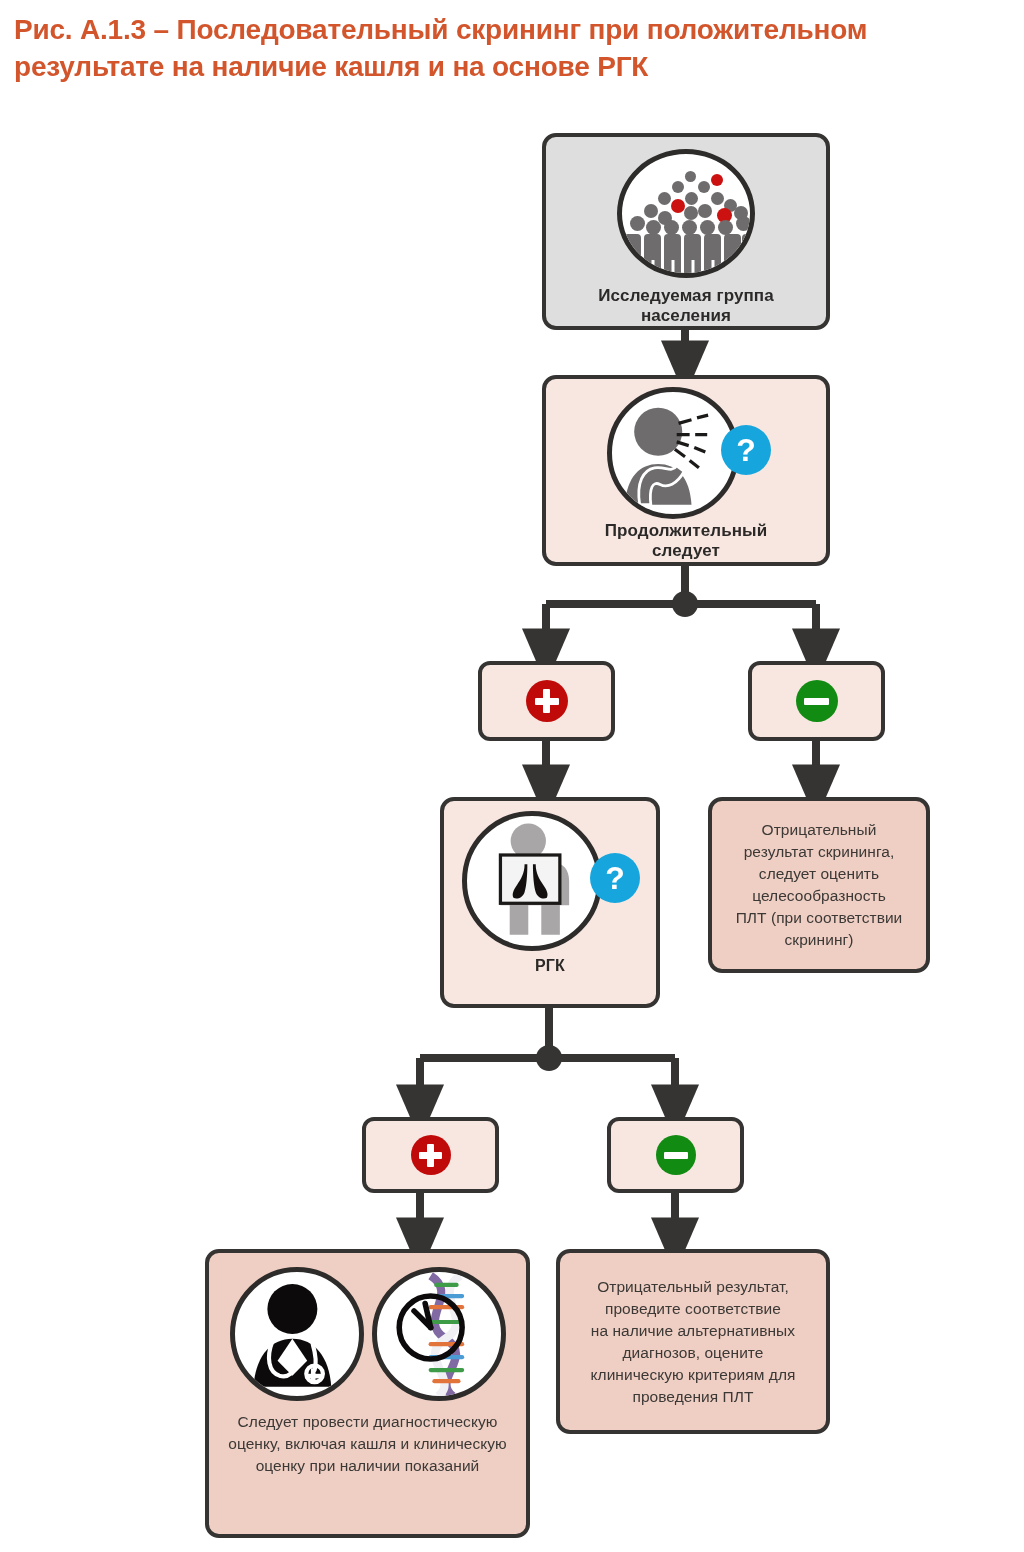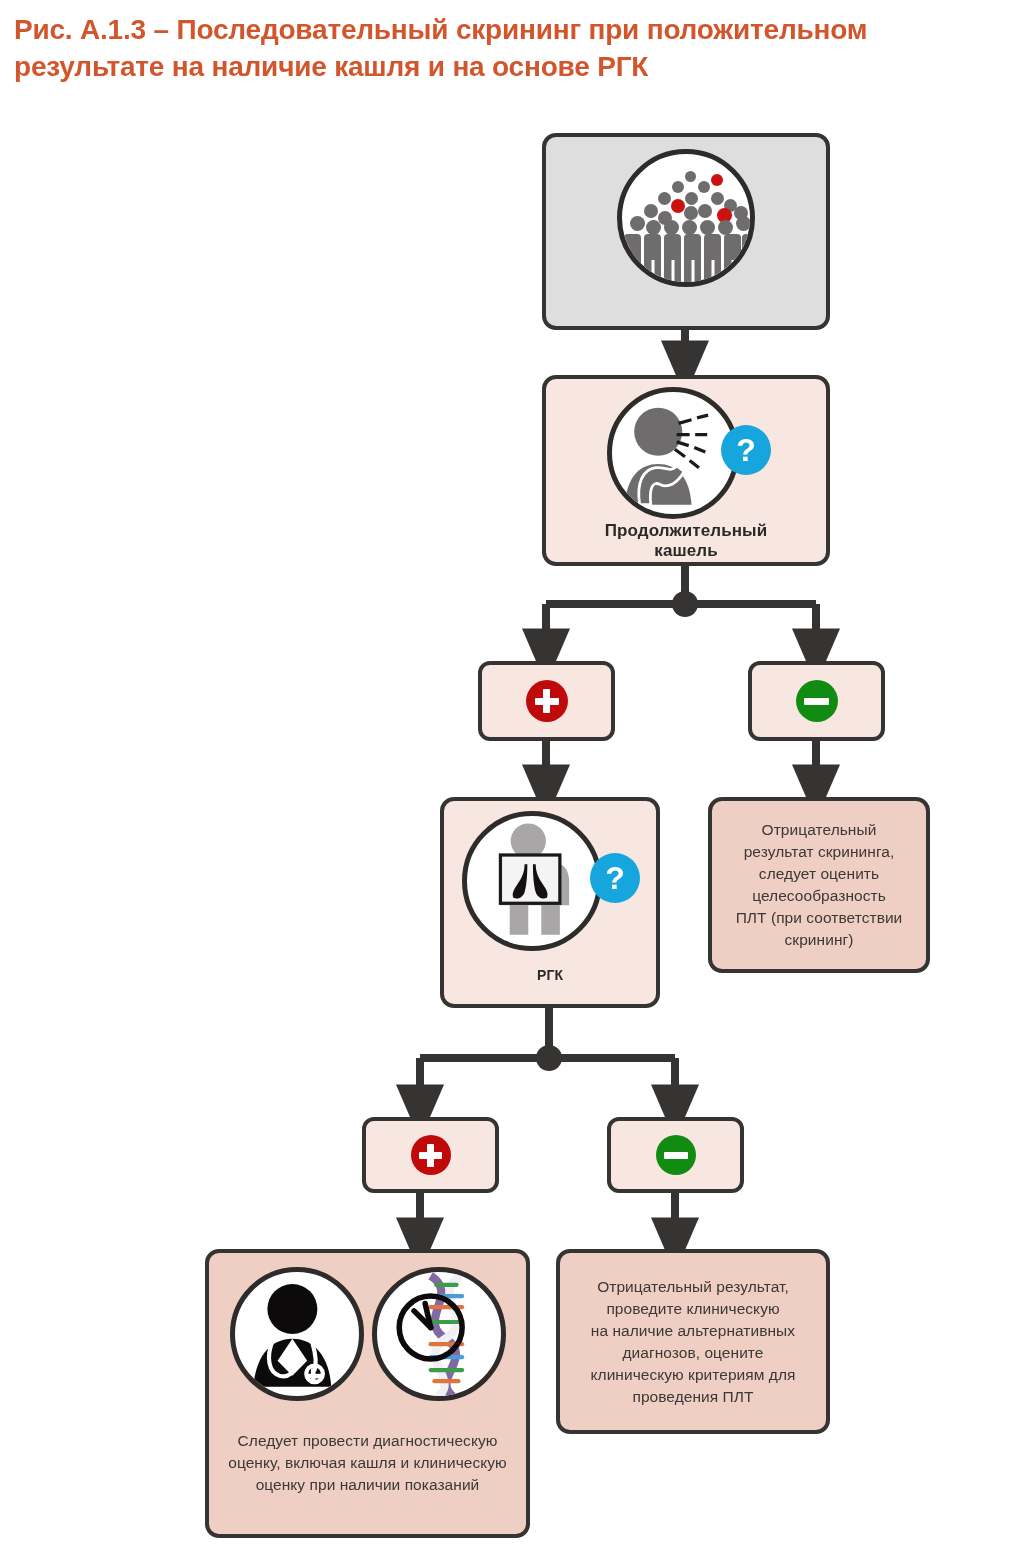--- a/index.html
+++ b/index.html
@@ -219,20 +219,21 @@
     </div>
     <div class="person" style="left:102px;top:80px;width:17px;height:58px;">
       <div class="body" style="top:0;bottom:0;border-radius:4px 4px 0 0;"></div>
       <div class="leggap" style="width:3px;top:26px;bottom:0;"></div>
     </div>
     <div class="person" style="left:120px;top:80px;width:17px;height:58px;">
       <div class="body" style="top:0;bottom:0;border-radius:4px 4px 0 0;"></div>
       <div class="leggap" style="width:3px;top:26px;bottom:0;"></div>
     </div>
   </div>
+  <div class="node-label" style="margin-top:8px; width:250px;">Исследуемая группа населения</div>
 </div>
 
 <div class="node peach" style="left:542px; top:375px; width:288px; height:191px; padding-top:8px;">
   <div style="position:relative; width:170px; height:132px;">
     <div class="icon-circle" style="width:132px; height:132px; position:absolute; left:6px; top:0;">
       <svg viewBox="0 0 132 132" width="122" height="122" style="position:absolute;left:0;top:0;">
 
         <circle cx="50" cy="43" r="26" fill="#6e6c6c"></circle>
 
         <path d="M14,122 C16,92 30,78 50,78 C70,78 84,92 86,122 Z" fill="#6e6c6c"></path>
@@ -247,21 +248,21 @@
           <line x1="70" y1="54" x2="83" y2="58"></line>
           <line x1="89" y1="60" x2="101" y2="65"></line>
           <line x1="68" y1="62" x2="79" y2="70"></line>
           <line x1="84" y1="74" x2="94" y2="82"></line>
         </g>
       </svg>
     </div>
     <div class="q-badge" style="width:50px; height:50px; right:0; top:38px; font-size:32px;">?</div>
   </div>
   <div class="node-label" style="margin-top:2px;">Продолжительный</div>
-  <div class="node-label">кашель</div>
+  <div class="node-label">следует</div>
 </div>
 
 <div class="sign-box" style="left:478px; top:661px; width:137px; height:80px;">
   <div class="sign-circle plus" style="width:42px; height:42px;">
     <div class="bar-h" style="width:24px; height:7px;"></div>
     <div class="bar-v" style="width:7px; height:24px;"></div>
   </div>
 </div>
 
 <div class="sign-box" style="left:748px; top:661px; width:137px; height:80px;">
@@ -288,21 +289,21 @@
         <path d="M40,50 L92,50 C104,50 110,58 110,70 L110,96 L100,96 L100,128 L80,128 L80,96 L66,96 L66,128 L46,128 L46,96 L36,96 L36,70 C36,58 40,50 40,50 Z" fill="#a8a6a6"></path>
 
         <rect x="36" y="42" width="64" height="52" fill="#f4f4f4" stroke="#1c1a19" stroke-width="3.5"></rect>
 
         <path d="M62,52 C62,62 58,68 54,74 C50,80 48,84 50,88 C54,90 60,88 62,82 C64,76 65,64 65,52 Z" fill="#14100f"></path>
         <path d="M74,52 C74,62 78,68 82,74 C86,80 88,84 86,88 C82,90 76,88 74,82 C72,76 71,64 71,52 Z" fill="#14100f"></path>
       </svg>
     </div>
     <div class="q-badge" style="width:50px; height:50px; right:0; top:42px; font-size:32px;">?</div>
   </div>
-  <div class="node-label" style="margin-top:16px; font-size:14px;">РГК</div>
+  <div class="node-label" style="margin-top:6px; font-size:16px;">РГК</div>
 </div>
 
 <div class="sign-box" style="left:362px; top:1117px; width:137px; height:76px;">
   <div class="sign-circle plus" style="width:40px; height:40px;">
     <div class="bar-h" style="width:23px; height:7px;"></div>
     <div class="bar-v" style="width:7px; height:23px;"></div>
   </div>
 </div>
 
 <div class="sign-box" style="left:607px; top:1117px; width:137px; height:76px;">
@@ -345,25 +346,25 @@
           <line x1="58" y1="106" x2="92" y2="106" stroke="#3e9b48"></line>
           <line x1="62" y1="118" x2="88" y2="118" stroke="#e2733a"></line>
         </g>
 
         <circle cx="58" cy="60" r="34" fill="none" stroke="#0c0a0a" stroke-width="6"></circle>
         <path d="M58,60 L52,34" stroke="#0c0a0a" stroke-width="6" stroke-linecap="round" fill="none"></path>
         <path d="M58,60 L40,42" stroke="#0c0a0a" stroke-width="6" stroke-linecap="round" fill="none"></path>
       </svg>
     </div>
   </div>
-  <div class="node-text" style="margin-top:29px;">Следует провести диагностическую</div>
+  <div class="node-text" style="margin-top:10px;">Следует провести диагностическую</div>
   <div class="node-text">оценку, включая кашля и клиническую</div>
   <div class="node-text">оценку при наличии показаний</div>
 </div>
 
 <div class="node rose" style="left:556px; top:1249px; width:274px; height:185px; justify-content:center; padding:10px 12px;">
   <div class="node-text">Отрицательный результат,</div>
-  <div class="node-text">проведите клиническую</div>
+  <div class="node-text">проведите соответствие</div>
   <div class="node-text">на наличие альтернативных</div>
   <div class="node-text">диагнозов, оцените</div>
   <div class="node-text">клиническую критериям для</div>
   <div class="node-text">проведения ПЛТ</div>
 </div>
 
 </body></html>

